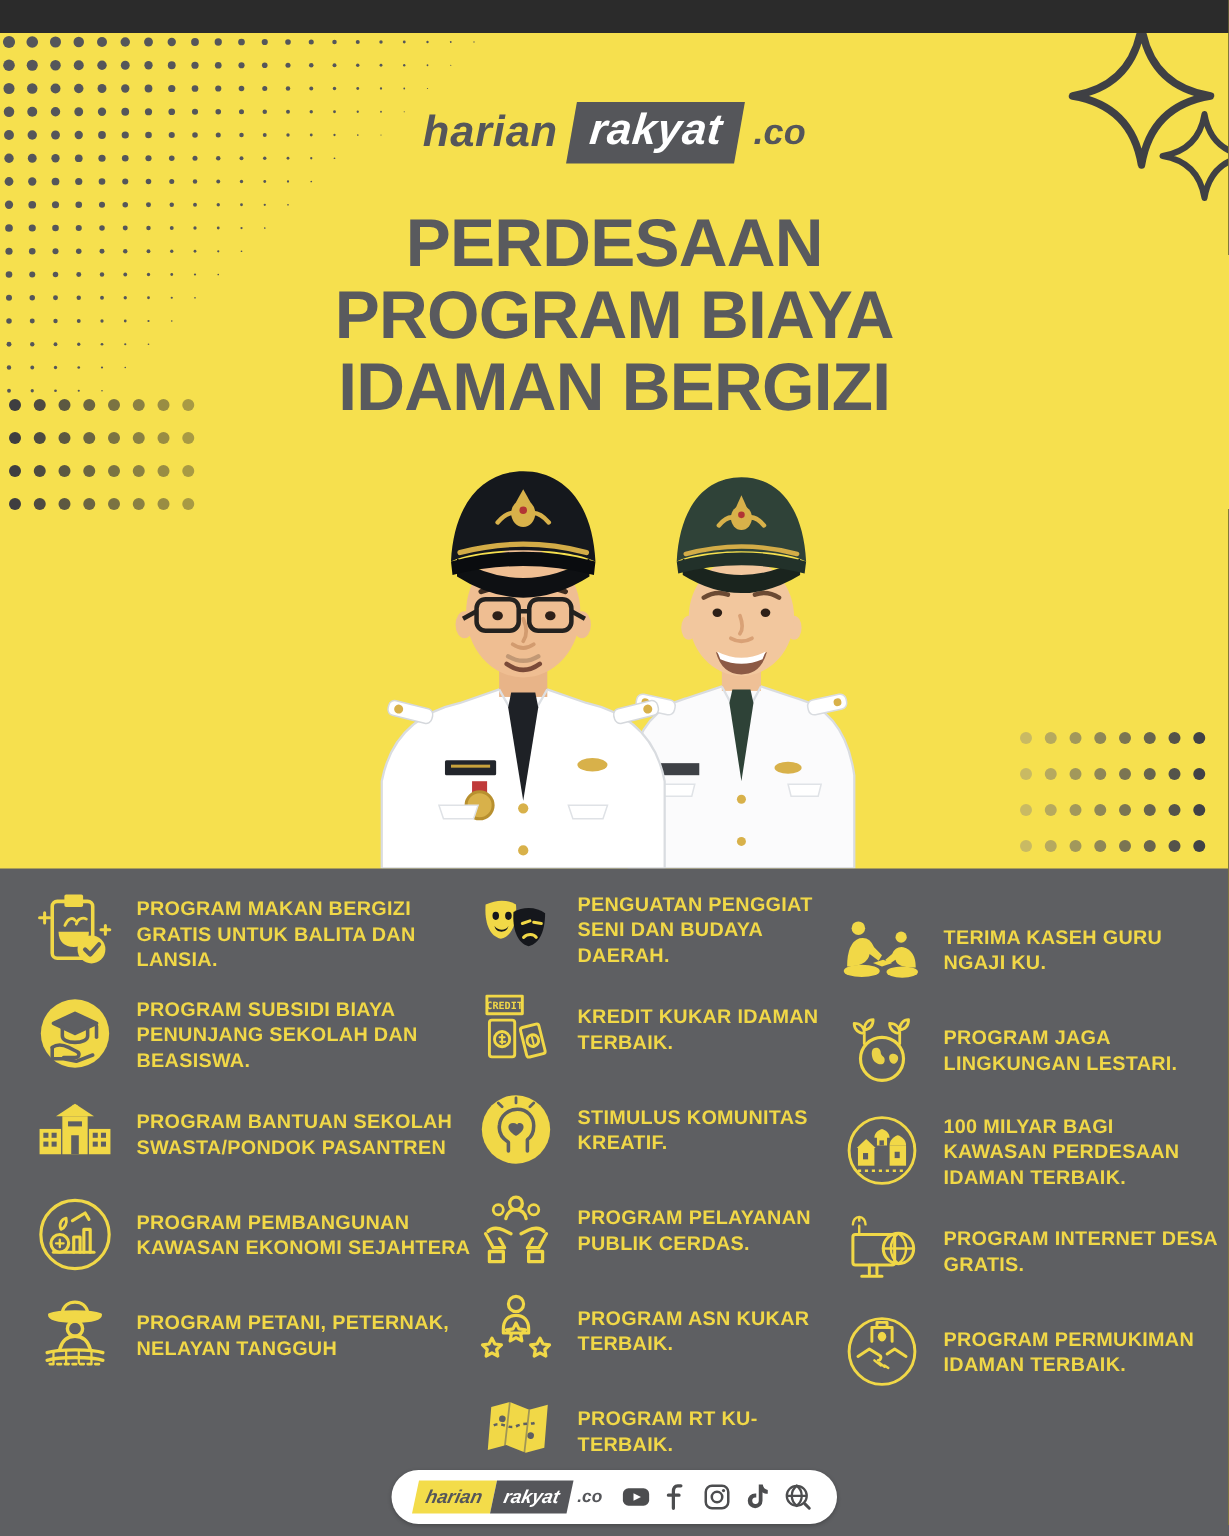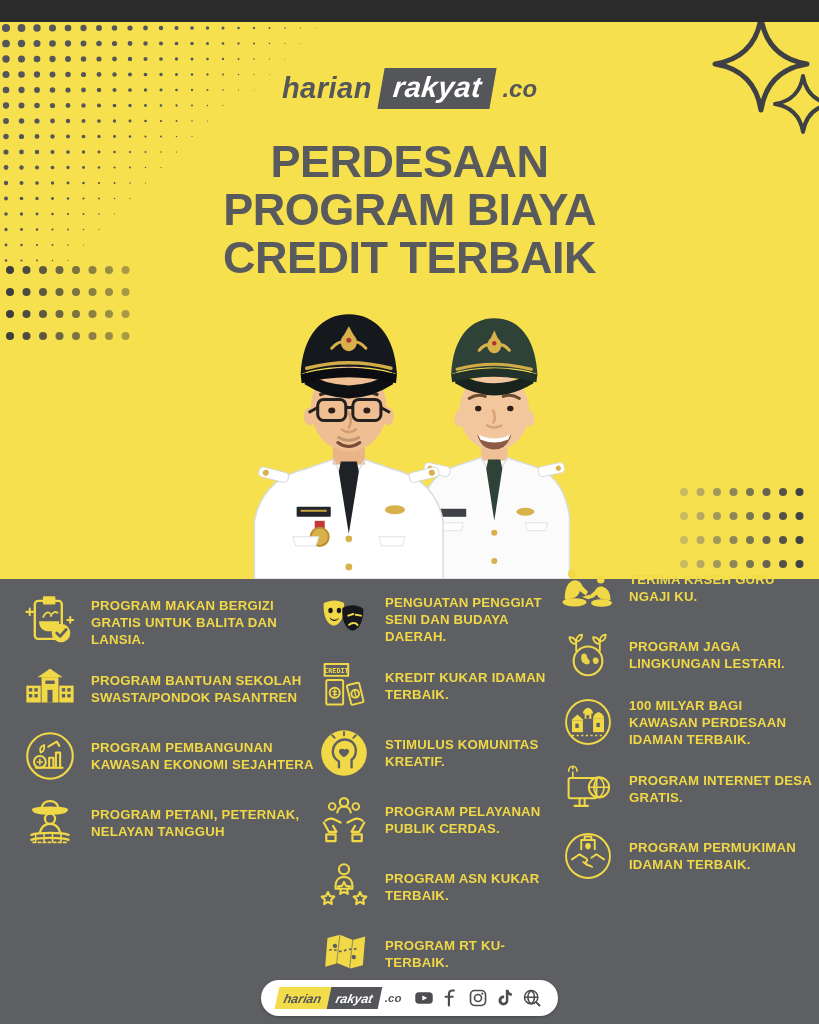--- a/index.html
+++ b/index.html
@@ -27,21 +27,21 @@
 
   
   #photo{position:absolute;left:192px;top:246px;}
 
   
   .gray{position:absolute;left:0;top:557px;width:819px;height:467px;background:#5E5F62;}
 
   .col{position:absolute;display:flex;flex-direction:column;gap:13px;}
   #col0{left:22px; top:573px;width:296px;}
   #col1{left:316px;top:570px;width:238px;}
-  #col2{left:560px;top:539px;width:252px;align-items:center;}
+  #col2{left:560px;top:584px;width:252px;align-items:center;}
 
   .program-item{display:flex;align-items:center;gap:13px;}
   .program-icon{flex:0 0 56px;width:56px;display:flex;justify-content:center;align-items:center;}
   .program-icon svg{width:54px;height:54px;display:block;}
   .program-label{color:#F1D847;font-weight:700;font-size:13.2px;line-height:17px;
                  letter-spacing:.2px;text-transform:uppercase;}
 
   
   .pill{position:absolute;top:958px;left:50%;transform:translateX(-50%);
         background:#ffffff;border-radius:18px;height:36px;display:flex;
@@ -344,21 +344,21 @@
     <span class="w1">harian</span>
     <span class="box">
       <span class="w2">rakyat</span>
     </span>
     <span class="sfx">.co</span>
   </div>
 
   <div class="title">
     <div>PERDESAAN</div>
     <div>PROGRAM BIAYA</div>
-    <div>CREDIT TERBAIK</div>
+    <div>IDAMAN BERGIZI</div>
   </div>
 
   <svg id="photo" width="430" height="311" viewBox="0 0 420 310">
 
     <g>
       <path d="M222 310 L222 248 Q228 206 260 197 L284 189 L310 189 L334 197 Q366 206 372 248 L372 310 Z" fill="#FBFBFC" stroke="#D9DCE0" stroke-width="1.5"></path>
       <g transform="rotate(12 240 201)">
           <rect x="227" y="196" width="26" height="10" rx="4" fill="#fff" stroke="#D9DCE0"></rect>
           <circle cx="233" cy="201" r="2.6" fill="#D8B14A"></circle>
         </g>
@@ -457,20 +457,35 @@
             </g>
             <path d="M19 31h24c0 8-5 12-12 12s-12-4-12-12z" fill="#F1D847"></path>
             <circle cx="45" cy="45" r="11" fill="#F1D847"></circle>
             <path d="M40 45l4 4 7-8" fill="none" stroke="#5E5F62" stroke-width="3.4" stroke-linecap="round" stroke-linejoin="round"></path>
           </svg>
         </span>
         <span class="program-label">PROGRAM MAKAN BERGIZI GRATIS UNTUK BALITA DAN LANSIA.</span>
       </div>
       <div class="program-item">
         <span class="program-icon">
+          <svg viewBox="0 0 64 64">
+            <circle cx="32" cy="32" r="27" fill="#F1D847"></circle>
+            <g stroke="#5E5F62" fill="none" stroke-width="2.8" stroke-linecap="round" stroke-linejoin="round">
+              <path d="M32 16l17 8-17 8-17-8z" fill="#5E5F62"></path>
+              <path d="M42 27v7c0 3-4 5-10 5s-10-2-10-5v-7"></path>
+              <path d="M49 26v9"></path>
+              <path d="M14 43c4-3 9-2 13 0l6 3c3 1 3 5-1 5h-9"></path>
+              <path d="M14 43v9h9l10 2 13-5"></path>
+            </g>
+          </svg>
+        </span>
+        <span class="program-label">PROGRAM SUBSIDI BIAYA PENUNJANG SEKOLAH DAN BEASISWA.</span>
+      </div>
+      <div class="program-item">
+        <span class="program-icon">
           <svg viewBox="0 0 64 64" fill="#F1D847">
             <rect x="22" y="18" width="20" height="30"></rect>
             <path d="M17 18l15-10 15 10z"></path>
             <rect x="30" y="9" width="4" height="6"></rect>
             <rect x="4" y="28" width="17" height="20"></rect>
             <rect x="43" y="28" width="17" height="20"></rect>
             <g fill="#5E5F62">
               <rect x="29" y="33" width="6" height="15"></rect>
               <rect x="26.5" y="22" width="11" height="4"></rect>
               <rect x="7" y="31" width="4" height="4"></rect>

